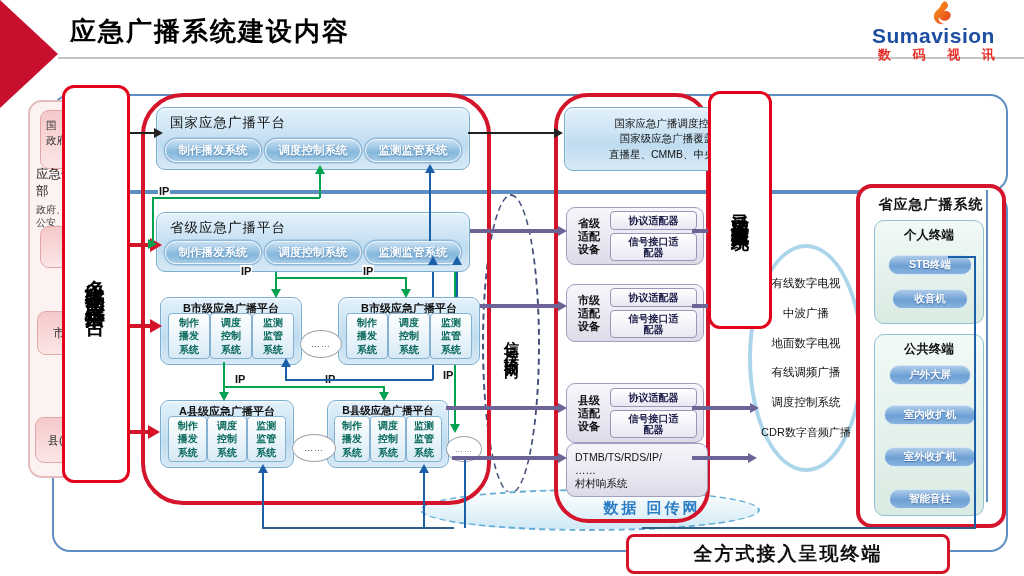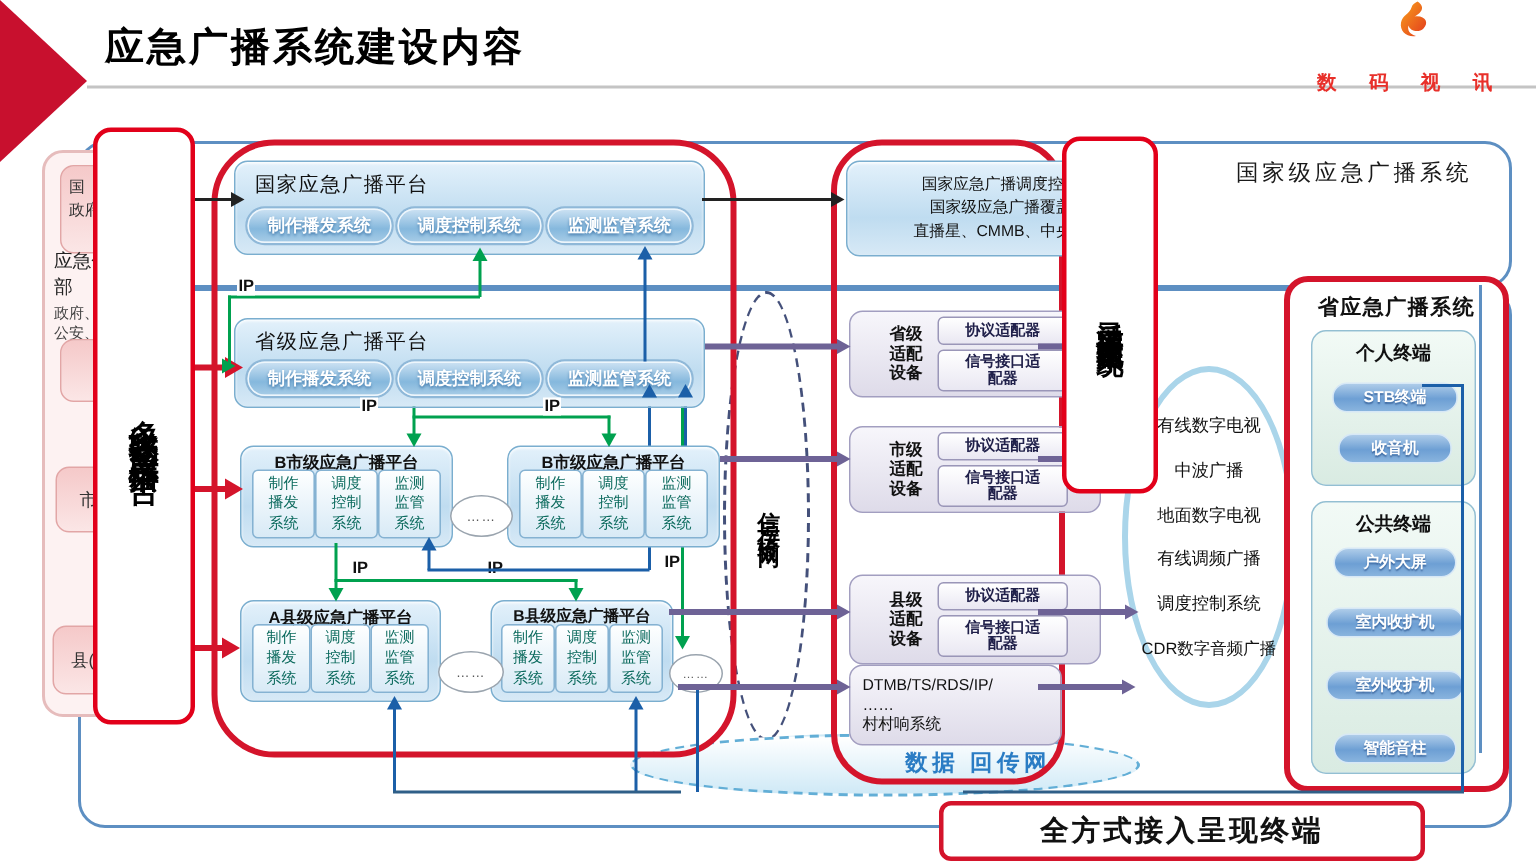--- a/index.html
+++ b/index.html
@@ -18,26 +18,26 @@
   .pbox{position:absolute;background:linear-gradient(180deg,#e3f1fb 0%,#bfdcf0 60%,#d7e9f6 100%);
         border:1.5px solid #7aaecf;border-radius:9px;box-shadow:inset 0 1px 2px #fff}
   .ptitle{position:absolute;top:6px;left:13px;font-size:13.5px;letter-spacing:1px;color:#111}
   .ctitle{position:absolute;top:3px;left:0;right:0;text-align:center;font-size:11px;font-weight:bold;color:#111}
   .pillrow{position:absolute;left:8px;right:8px;bottom:7px;display:flex;justify-content:space-between}
   .bpill{height:21px;width:94px;border-radius:12px;color:#fff;font-weight:bold;font-size:11.5px;
          display:flex;align-items:center;justify-content:center;
          background:linear-gradient(180deg,#c9e0f2,#85b8dd 60%,#a5cbe6);
          border:1px solid #eef6fc;box-shadow:0 0 0 1.5px #8fb8d8;text-shadow:0 1px 2px rgba(20,80,140,.6)}
   .subrow{position:absolute;left:7px;right:7px;bottom:5px;display:flex;justify-content:space-between}
-  .sbox{height:44px;border-radius:4px;font-size:10px;line-height:13.5px;font-weight:normal;color:#0b6a5d;
+  .sbox{height:44px;border-radius:4px;font-size:10px;line-height:13.5px;font-weight:bold;color:#0b6a5d;
         background:linear-gradient(180deg,#feffff,#d8eaf6);border:1px solid #85b2d2;
         display:flex;align-items:center;justify-content:center;text-align:center}
   
   .adbox{position:absolute;background:linear-gradient(180deg,#f7f6fb,#dedbe9);
-         border:1.5px solid #a29ec0;border-radius:9px;display:flex;align-items:center;gap:5px;padding:3px 21px}
+         border:1.5px solid #a29ec0;border-radius:9px;display:flex;align-items:center;gap:5px;padding:3px 6px}
   .adlabel{width:32px;font-size:11px;font-weight:bold;color:#111;line-height:13px;text-align:center}
   .adcol{display:flex;flex-direction:column;gap:3px;flex:1}
   .aditem{background:linear-gradient(180deg,#fff,#e9e7f2);border:1px solid #9a96b8;border-radius:4px;
           color:#20204a;font-size:10px;font-weight:bold;line-height:11.5px;
           display:flex;align-items:center;justify-content:center;text-align:center}
   
   .groupbox{position:absolute;background:linear-gradient(180deg,#f2faf6,#d9ebe2);
             border:1.5px solid #93bfd2;border-radius:10px}
   .gtitle{position:absolute;top:6px;left:0;right:0;text-align:center;font-size:12.5px;font-weight:bold;color:#111}
   .tpill{position:absolute;height:18px;border-radius:10px;color:#fff;font-weight:bold;font-size:10.5px;
@@ -76,26 +76,26 @@
   <div class="abs z7" style="left:872px;top:0;width:140px;height:60px">
     <svg class="abs" style="left:58px;top:0" width="26" height="28" viewBox="0 0 24 28">
       <defs>
           <linearGradient id="fg" x1="0" y1="0" x2="1" y2="1">
         <stop offset="0" stop-color="#f9a11b"></stop>
             <stop offset="1" stop-color="#e23b1e"></stop>
           </linearGradient>
         </defs>
       <path d="M14 1 C20 5 16 9 12 11 C19 10 22 15 18 19 C15 22 9 21 8 17 C7 20 9 23 13 24 C7 25 2 21 3 15 C4 10 9 9 10 5 C10.5 3 12 2 14 1 Z" fill="url(#fg)"></path>
     </svg>
+    <div class="abs" style="left:0;top:24px;font-size:21px;font-weight:bold;color:#1c4da0;letter-spacing:.5px">Sumavision</div>
     <div class="abs" style="left:6px;top:46px;font-size:13px;font-weight:bold;color:#e8302a;letter-spacing:9px">数 码 视 讯</div>
   </div>
 
   <div class="bluec z1" style="left:52px;top:94px;width:952px;height:94px"></div>
   <div class="bluec z1" style="left:52px;top:192px;width:952px;height:356px"></div>
-  <div class="abs z2" style="left:824px;top:106px;font-size:15px;letter-spacing:2.5px;color:#1a1a1a">国家级应急广播系统</div>
 
   <div class="pinkc z1" style="left:28px;top:100px;width:84px;height:374px"></div>
   <div class="pinkbox z2 pre" style="left:40px;top:110px;width:62px;height:50px;font-size:10.5px;line-height:15px;padding:7px 0 0 5px">国
 政府</div>
   <div class="abs z2 pre" style="left:36px;top:166px;width:64px;font-size:12.5px;line-height:17px;color:#222">应急信
 部</div>
   <div class="abs z2 pre" style="left:36px;top:203px;width:60px;font-size:10px;line-height:13px;color:#444">政府、
 公安、</div>
   <div class="pinkbox z2" style="left:40px;top:226px;width:62px;height:40px"></div>
   <div class="pinkbox z2 ctr" style="left:37px;top:311px;width:74px;height:42px;font-size:12px">市(州)级</div>

